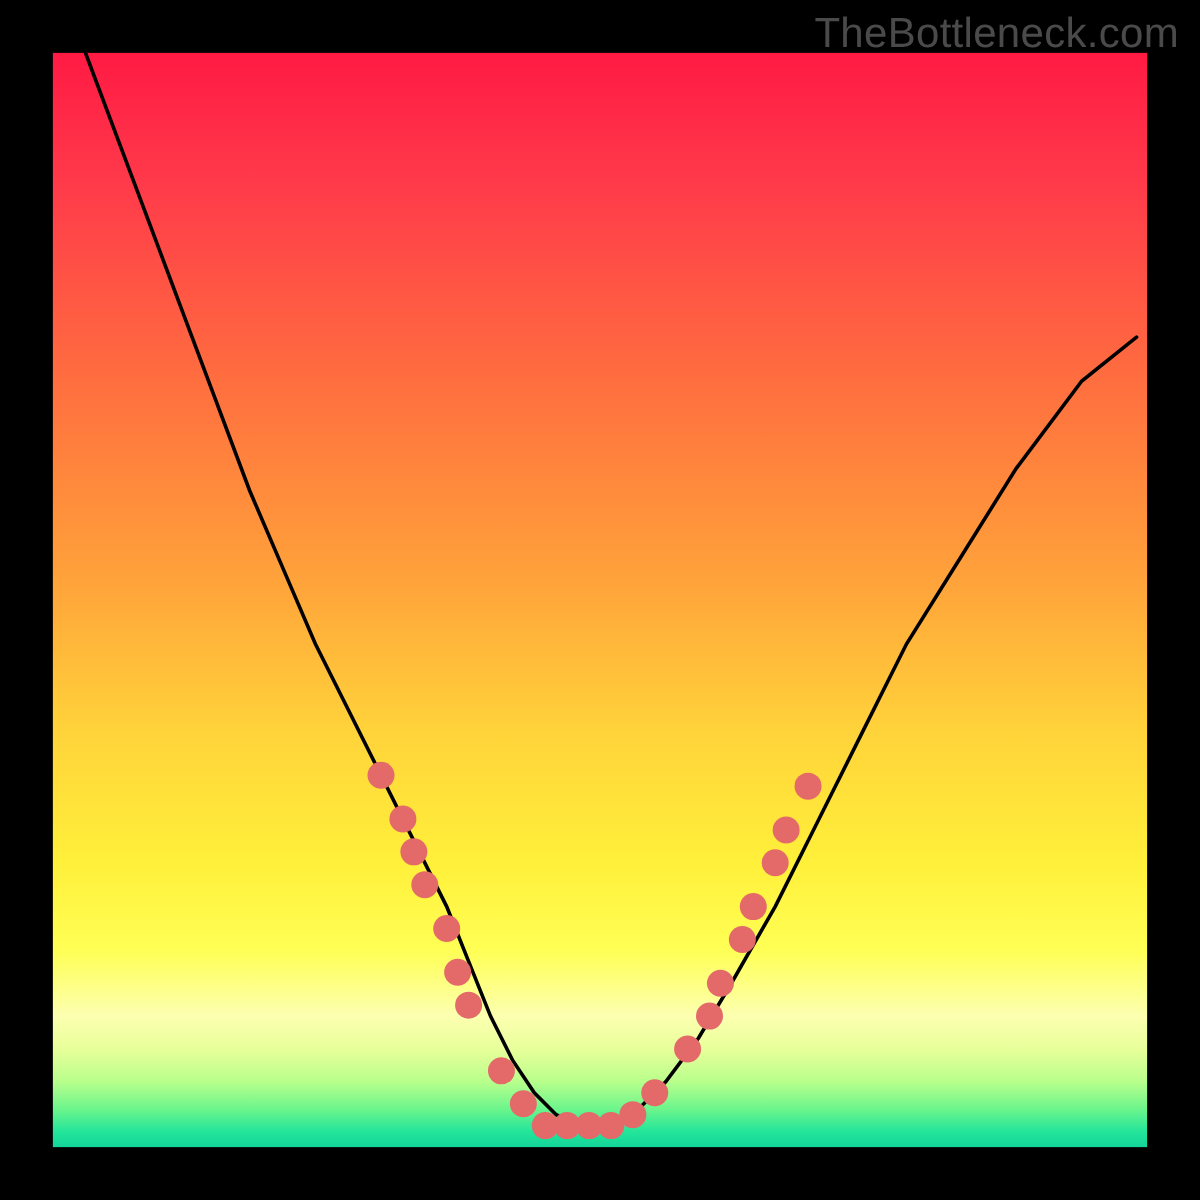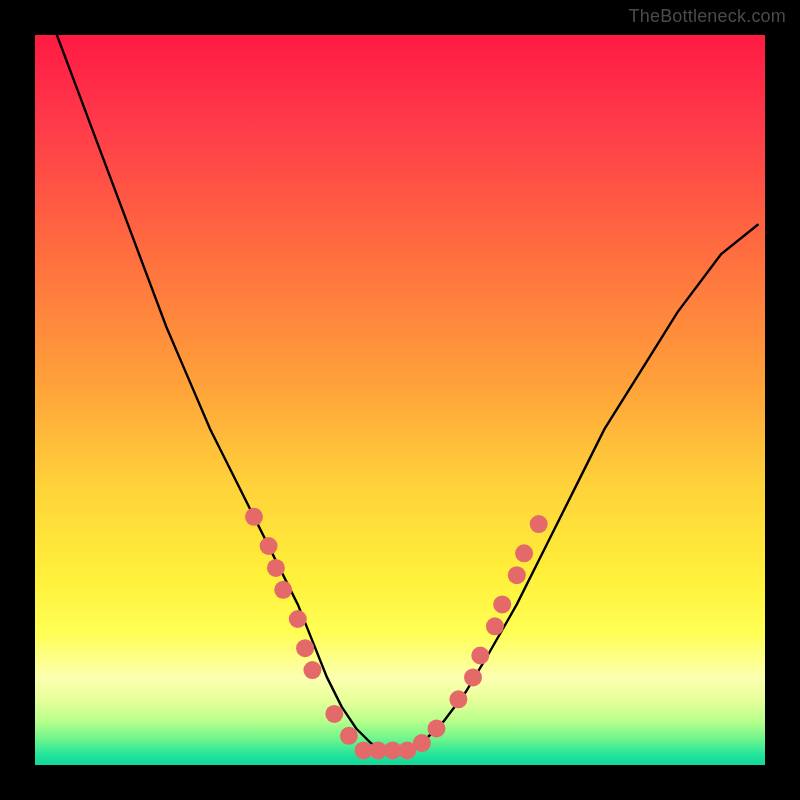--- a/index.html
+++ b/index.html
@@ -41,21 +41,21 @@
     position: absolute;
     inset: 0;
     width: 100%;
     height: 100%;
   }
   .watermark {
     position: absolute;
     top: 6px;
     right: 14px;
     color: #4a4a4a;
-    font-size: 18px;
+    font-size: 28px;
     font-weight: 500;
     letter-spacing: 0.2px;
   }
 </style>
 </head>
 <body>
 
 <div class="frame">
   <div class="plot-area">
     <svg class="gradient-bg" viewBox="0 0 730 730" preserveAspectRatio="none">

